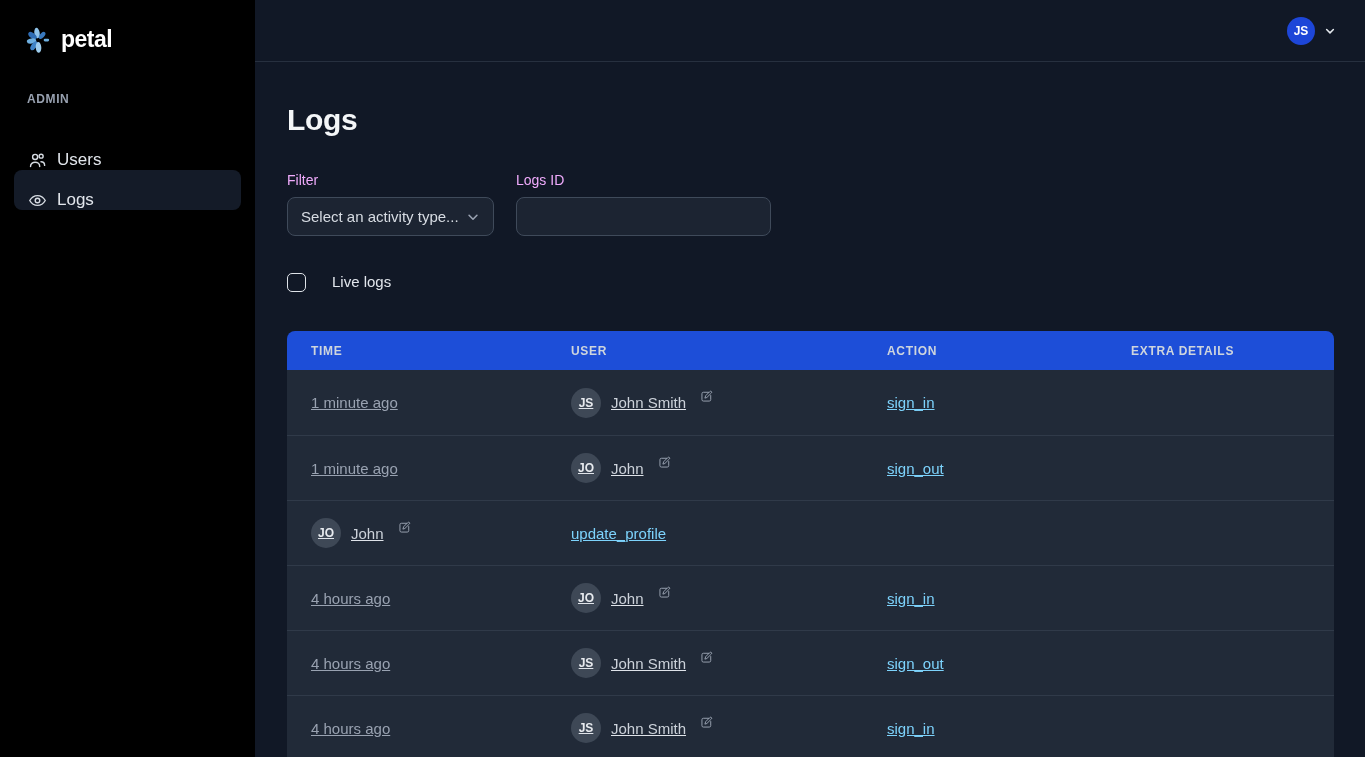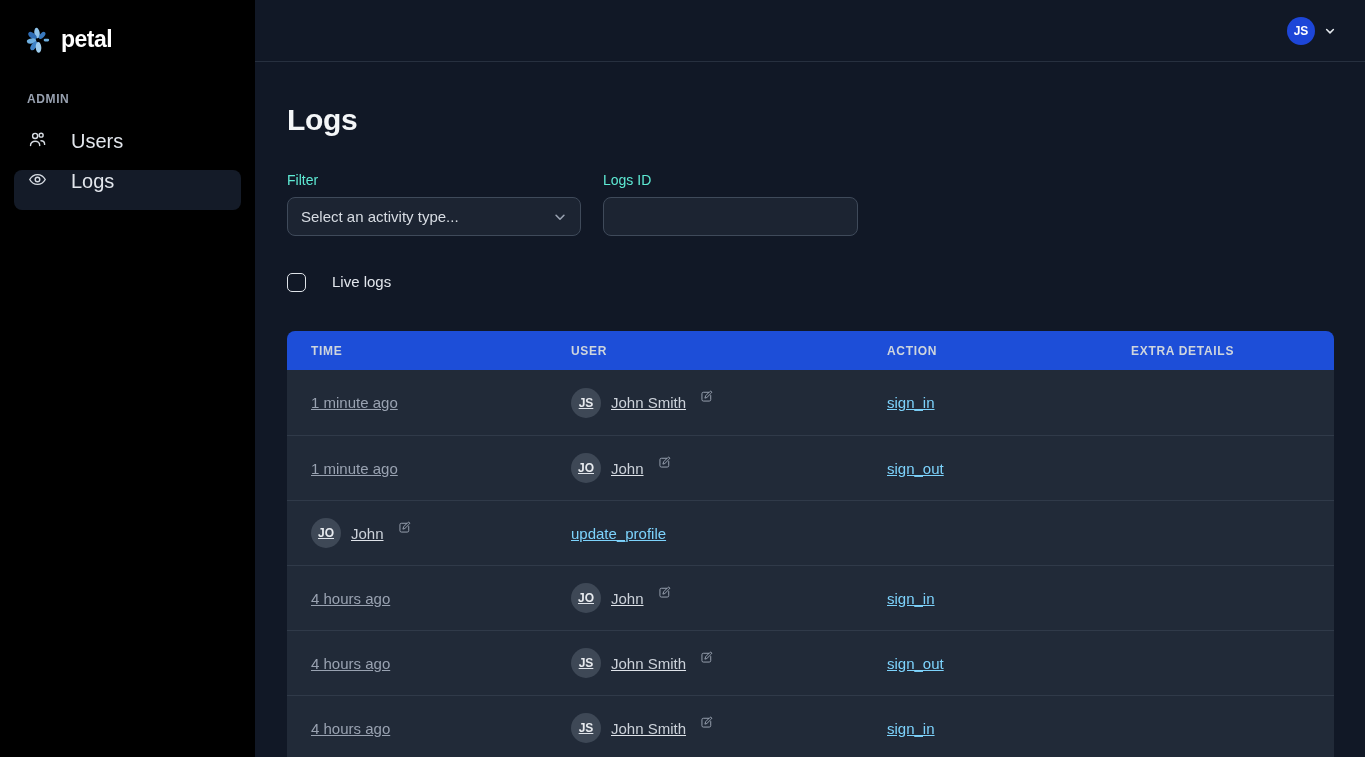--- a/index.html
+++ b/index.html
@@ -24,23 +24,23 @@
   .brand-text {
     color: #ffffff; font-size: 23px; font-weight: 800; letter-spacing: -0.5px;
   }
   .section-label {
     margin: 30px 0 24px 27px;
     font-size: 12px; font-weight: 600; letter-spacing: 0.6px;
     color: #98a1b0;
   }
   .nav { padding: 0 14px; display: flex; flex-direction: column; gap: 0; }
   .nav-item {
-    display: flex; align-items: flex-start; gap: 24px;
+    display: flex; align-items: flex-end; gap: 10px;
     height: 40px; padding: 0 14px; border-radius: 8px;
-    font-size: 20px; color: #e2e6ec; cursor: pointer;
+    font-size: 17px; color: #e2e6ec; cursor: pointer;
   }
   .nav-item.active { background: #141b28; }
   .nav-item .nav-icon { display: flex; color: #d6dbe2; }
 
   
   .main { flex: 1; display: flex; flex-direction: column; height: 100%; }
   .topbar {
     height: 62px; min-height: 62px;
     border-bottom: 1px solid #27303f;
     display: flex; align-items: center; justify-content: flex-end;
@@ -52,23 +52,23 @@
     background: #1d46d8; color: #ffffff;
     font-size: 12px; font-weight: 700;
     display: flex; align-items: center; justify-content: center;
   }
 
   .content { padding: 41px 31px 0 32px; flex: 1; }
   .page-title { font-size: 30px; font-weight: 800; color: #f4f6f8; letter-spacing: -0.3px; }
 
   .filters { display: flex; gap: 22px; margin-top: 35px; }
   .field { display: flex; flex-direction: column; }
-  .field-label { font-size: 14px; color: #5eead4; margin-bottom: 9px; }
+  .field-label { font-size: 14px; color: #f0abfc; margin-bottom: 9px; }
   .select-box {
-    width: 294px; height: 39px;
+    width: 207px; height: 39px;
     background: #1c2432; border: 1px solid #3f4a5a; border-radius: 8px;
     display: flex; align-items: center; justify-content: space-between;
     padding: 0 13px; cursor: pointer;
   }
   .select-box .placeholder { font-size: 15px; color: #d7dce3; }
   .text-input {
     width: 255px; height: 39px;
     background: #1c2432; border: 1px solid #3f4a5a; border-radius: 8px;
     padding: 0 13px; font-size: 15px; color: #e2e6ec;
     font-family: "Liberation Sans", sans-serif; outline: none;

